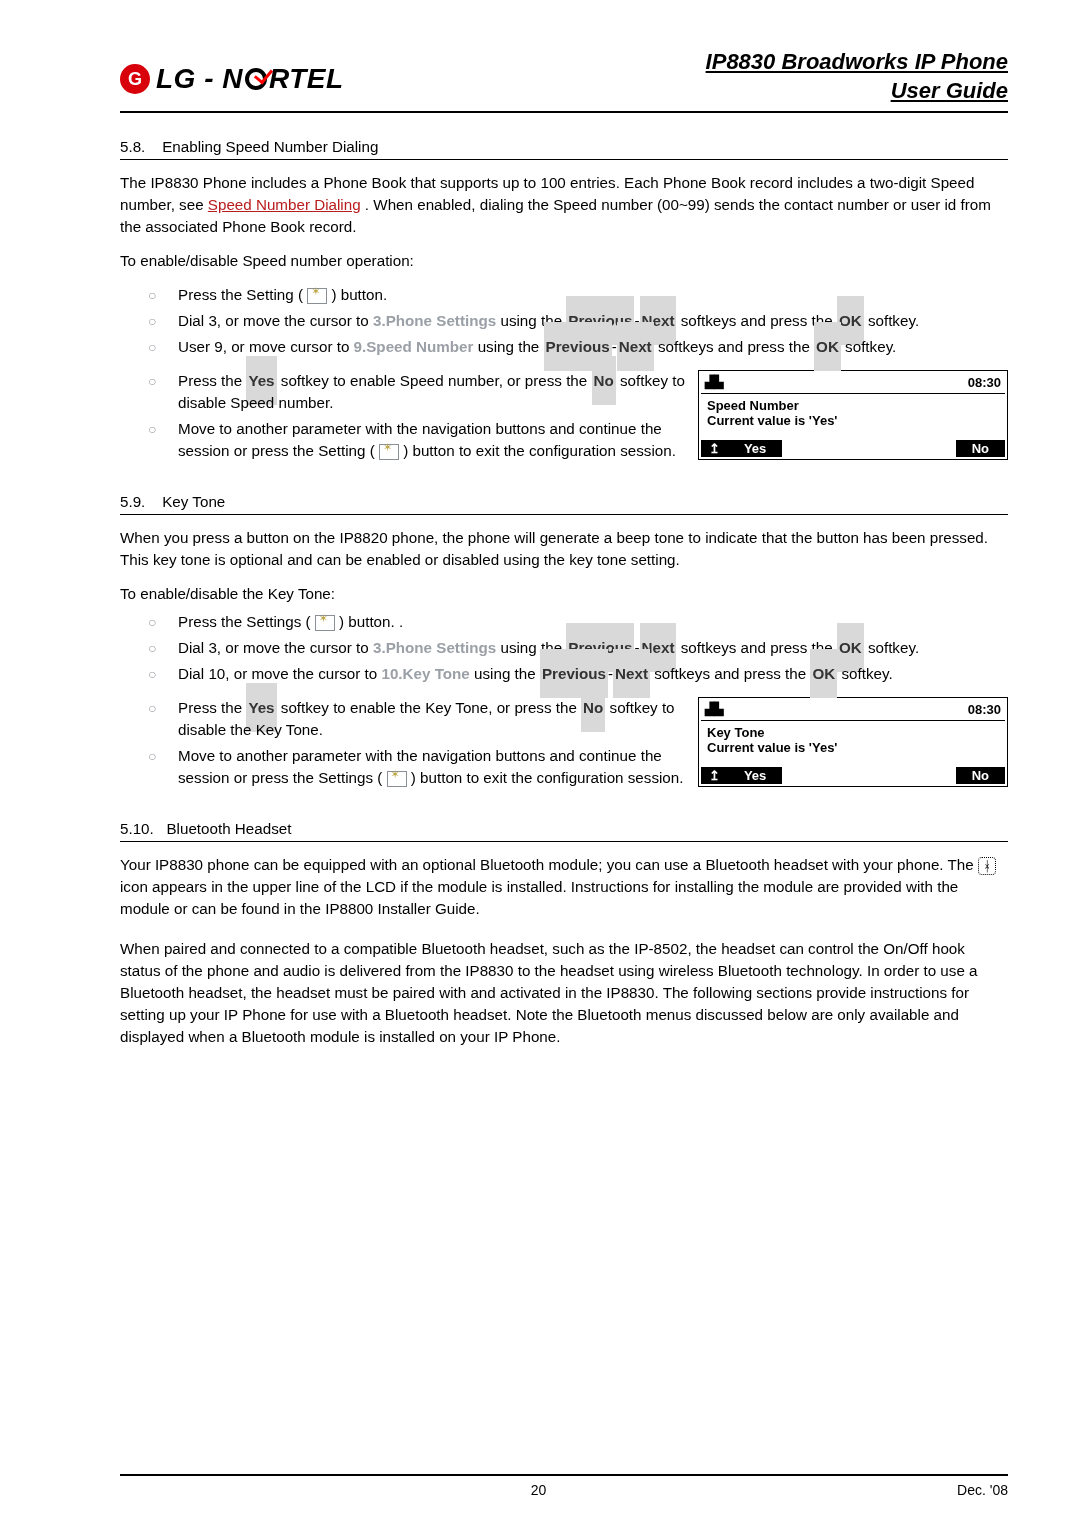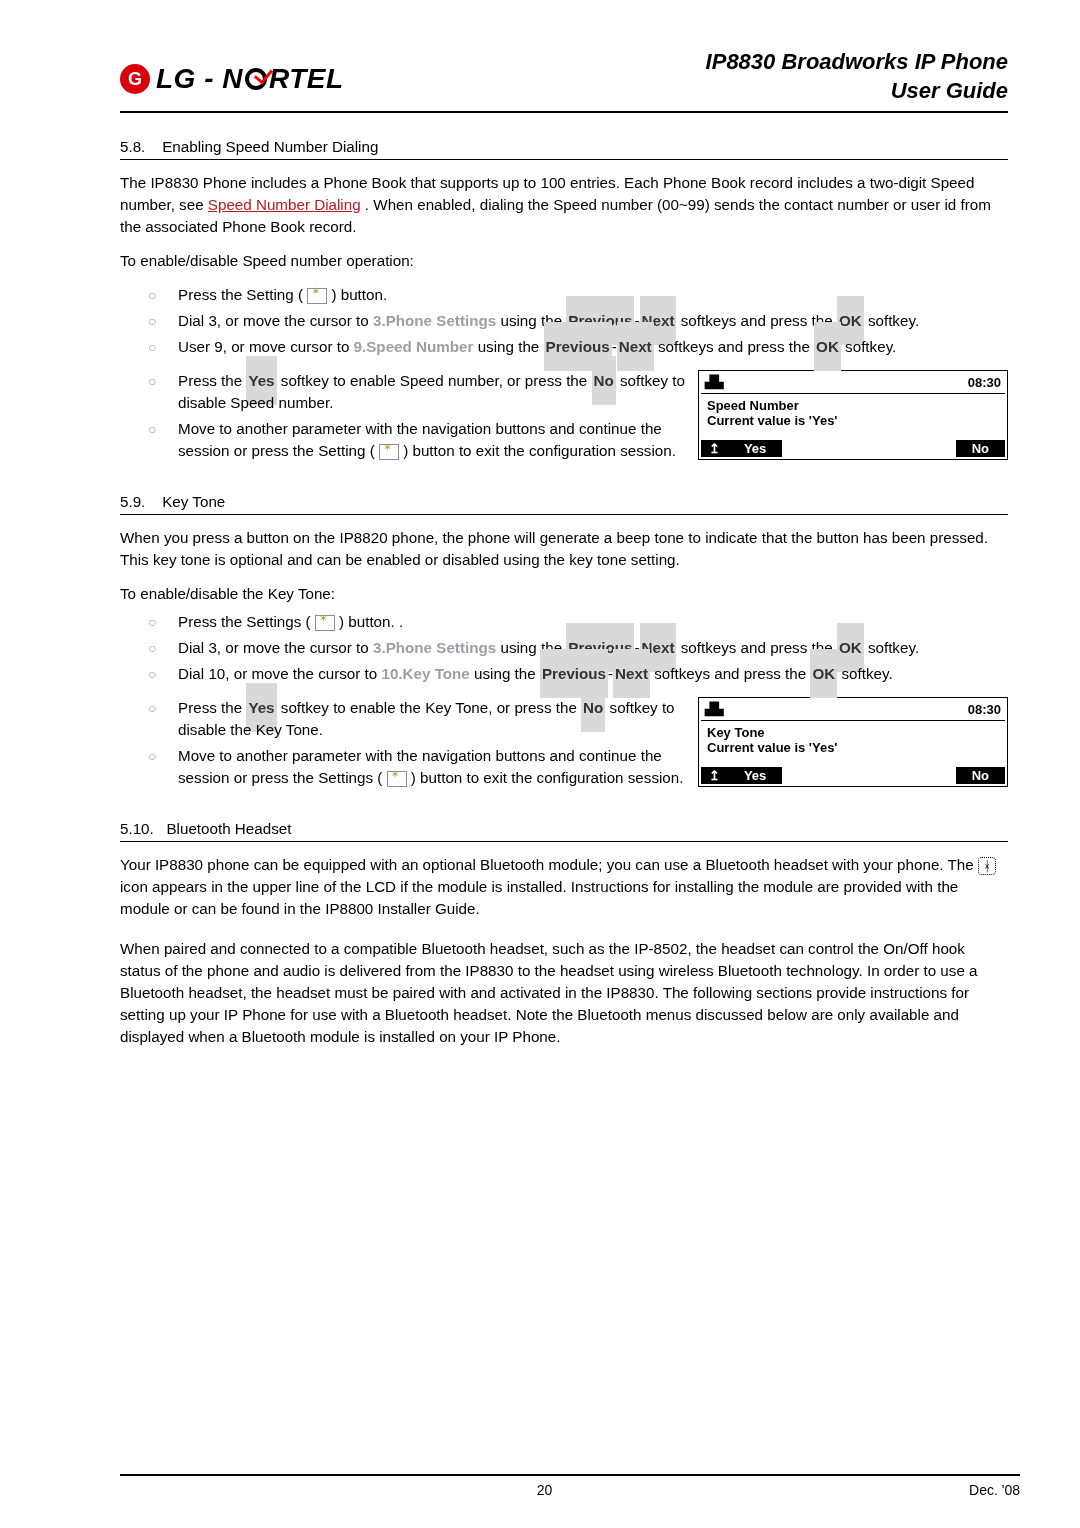--- a/index.html
+++ b/index.html
@@ -25,21 +25,21 @@
   }
   .logo-g{font:700 18px/1 Arial;color:#fff;}
   .brand{display:flex;align-items:center;font:italic 900 28px/1 Arial;letter-spacing:.5px;color:#000}
   .brand .o{
     width:22px;height:22px;border:4px solid #000;border-radius:50%;box-sizing:border-box;
     position:relative;margin:0 2px;display:inline-flex;align-items:center;justify-content:center;
   }
   .brand .tick{
     position:absolute;right:-6px;top:-6px;width:8px;height:14px;border:3px solid red;border-left:none;border-top:none;transform:rotate(40deg);
   }
-  .hdr-right{text-align:right;font:italic 700 22px/1.3 Arial;}
+  .hdr-right{text-align:right;font:italic 700 22px/1.3 Arial;text-decoration:underline;}
   .hdr-rule{border:none;border-top:2px solid #000;margin:6px 0 24px}
   .sec-h{font:400 15.2px/1.3 Arial;margin:18px 0 2px}
   .sec-rule{border:none;border-top:1.5px solid #000;margin:2px 0 12px}
   p{margin:0 0 12px}
   a.link{color:#b91c1c;text-decoration:underline}
   .ind1{}
   .olist{margin:0 0 12px 28px;padding:0;list-style:none}
   .olist > li{position:relative;padding-left:30px;margin:0 0 4px}
   .olist > li::before{content:"○";color:#9aa0a6;position:absolute;left:0;top:1px;font-size:14px}
   .icon-settings{
@@ -60,21 +60,21 @@
   .lcd-sk{display:flex}
   .lcd-sk span{
     display:inline-block;background:#000;color:#fff;font-weight:700;padding:1px 16px;font-size:13px;
   }
   .lcd-sk .spacer{flex:1;background:#fff}
   .lcd-sk .up{padding:1px 8px}
   .bt-icon{
     display:inline-block;border:1.5px dotted #000;border-radius:4px;padding:0 4px;vertical-align:middle;
     font-size:14px;line-height:1.2
   }
-  .ftr{position:absolute;bottom:28px;left:120px;right:60px}
+  .ftr{position:absolute;bottom:28px;left:120px;right:72px}
   .ftr-rule{border:none;border-top:2px solid #000;margin:0 0 4px}
   .ftr-row{display:flex;justify-content:space-between;font-size:14px}
 </style>
 </head>
 <body>
 <div class="page">
 
 <header class="hdr">
   <div class="logo-wrap">
     <span class="logo-circle">

